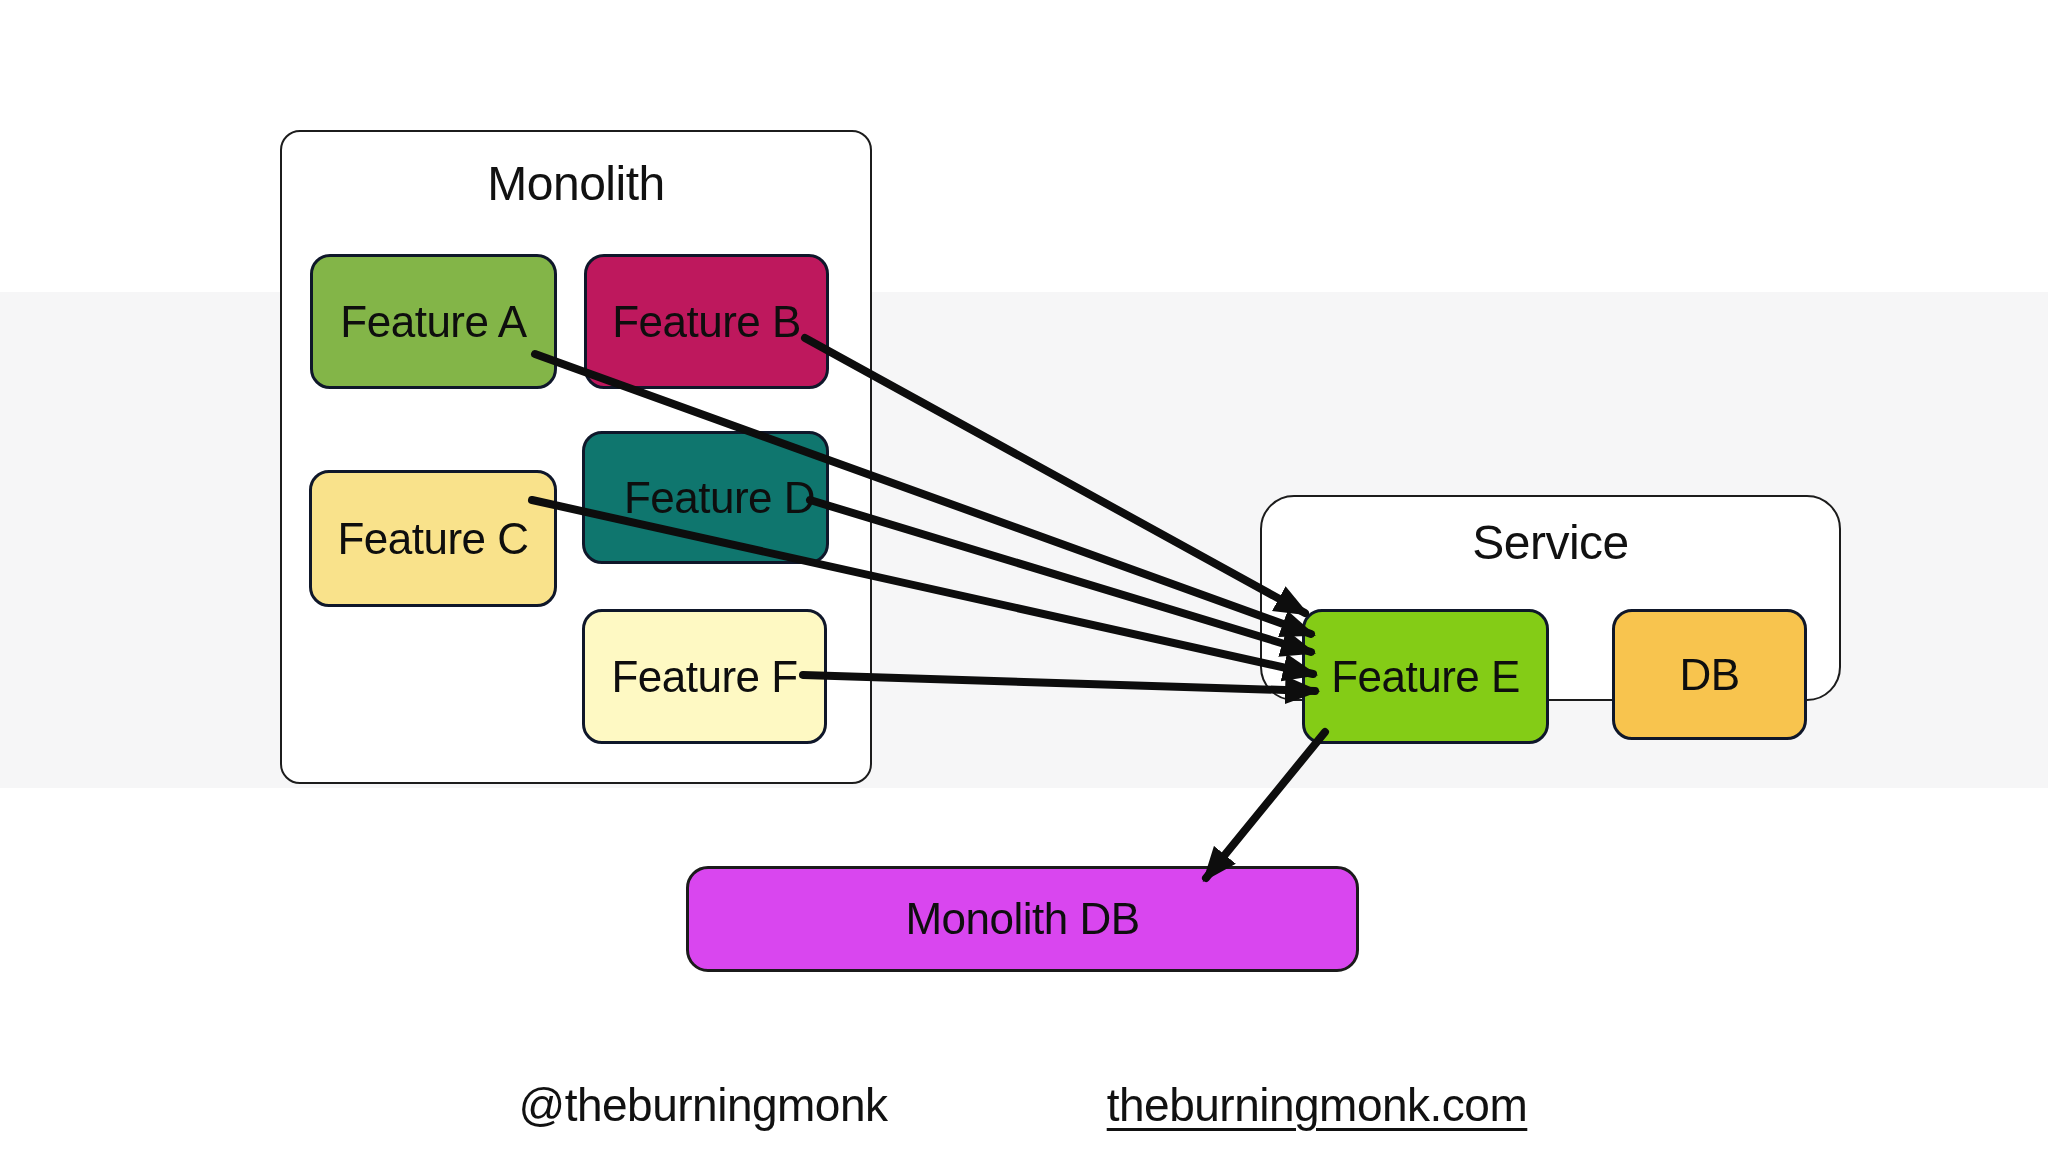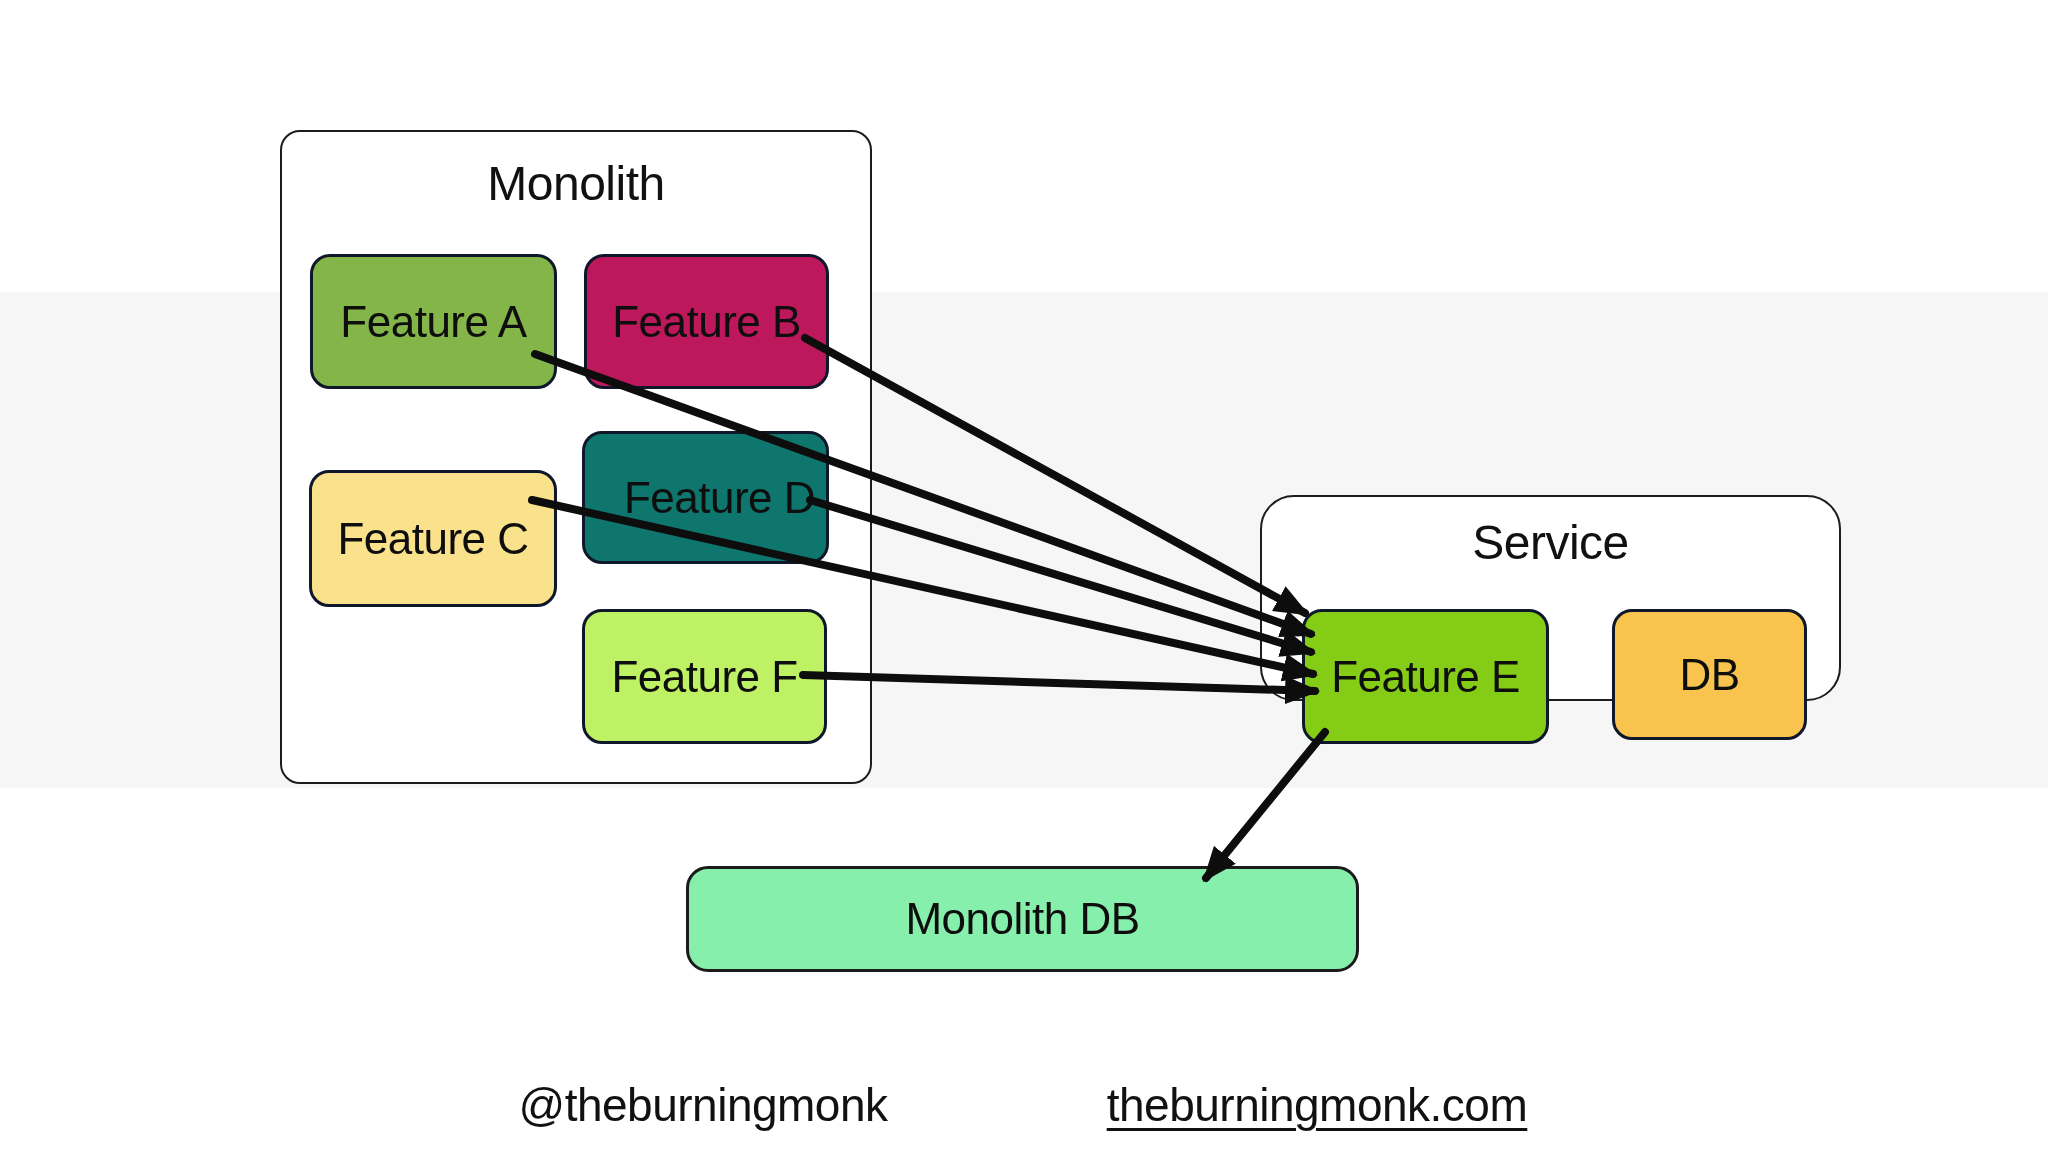--- a/index.html
+++ b/index.html
@@ -136,36 +136,36 @@
     </div>
     <div class="fbox fb" style="background-color: #be185d;">
       <span>Feature B</span>
     </div>
     <div class="fbox fc" style="background-color: rgb(249, 226, 139); margin-top: 40px;">
       <span>Feature C</span>
     </div>
     <div class="fbox fd" style="background-color: #0f766e; padding-left: 28px;">
       <span>Feature D</span>
     </div>
-    <div class="fbox ff" style="background-color: #bef264;">
+    <div class="fbox ff" style="background-color: #fef9c3;">
       <span>Feature F</span>
     </div>
   </div>
 
   <div class="container service">
     <div class="ctitle">Service</div>
     <div class="fbox fe" style="background-color: #84cc16;">
       <span>Feature E</span>
     </div>
     <div class="fbox fdb" style="background-color: rgb(248, 196, 78);">
       <span>DB</span>
     </div>
   </div>
 
-  <div class="monolith-db" style="background-color: #86efac;">
+  <div class="monolith-db" style="background-color: #d946ef;">
     <span>Monolith DB</span>
   </div>
 
   <svg class="arrows-layer" viewBox="0 0 2048 1152" xmlns="http://www.w3.org/2000/svg">
     <defs>
       <marker id="ah" viewBox="0 0 10 8" refX="8.5" refY="4" markerWidth="4.4" markerHeight="3.6" orient="auto-start-reverse">
         <path d="M0,0 L10,4 L0,8 z" fill="#0d0d0d"></path>
       </marker>
     </defs>
     <line x1="805" y1="338" x2="1305" y2="613" marker-end="url(#ah)"></line>

